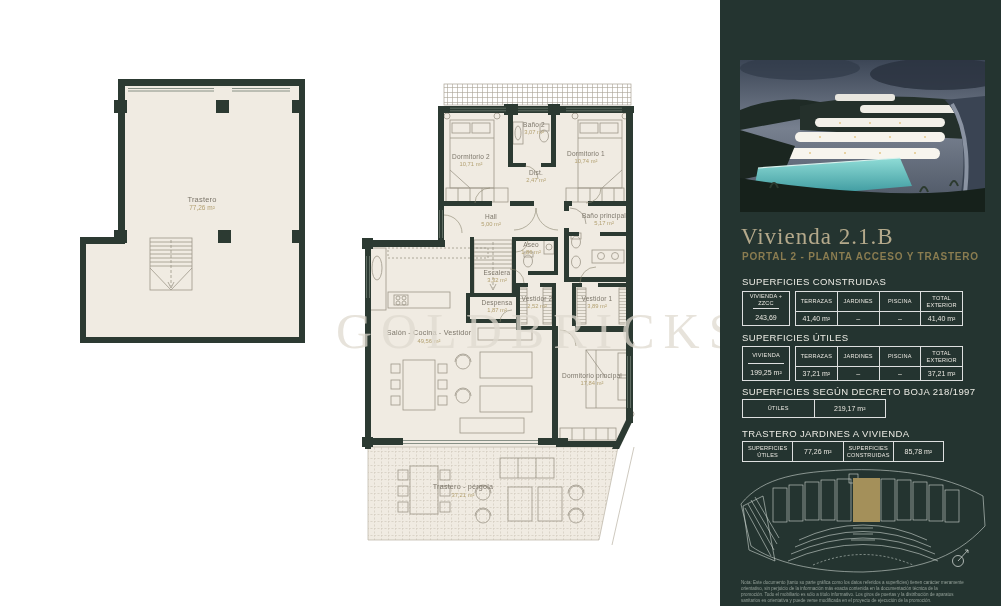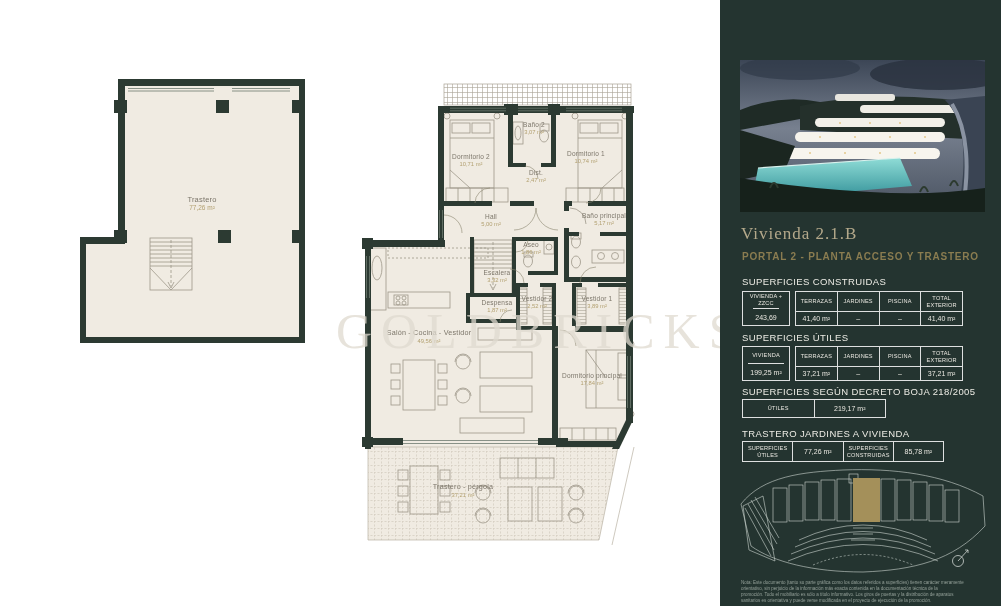--- a/index.html
+++ b/index.html
@@ -16,21 +16,21 @@
   .tlabel .rarea{font-size:6.5px;color:#b3a172;}
 
   
   .watermark{position:absolute;left:336px;top:302px;font-family:"Liberation Serif",serif;
     font-size:50px;letter-spacing:9px;color:rgba(223,218,207,0.75);white-space:nowrap;}
 
   
   .panel{position:absolute;left:720px;top:0;width:281px;height:606px;background:#243430;color:#e9e7e0;}
   .panel .photo{position:absolute;left:20px;top:60px;width:245px;height:152px;overflow:hidden;}
   .panel .title{position:absolute;left:21px;top:224px;font-family:"Liberation Serif",serif;
-    font-size:17px;letter-spacing:1px;color:#b4a98b;}
+    font-size:23px;letter-spacing:1px;color:#b4a98b;}
   .panel .subtitle{position:absolute;left:22px;top:251px;font-family:Liberation Sans, sans-serif;
     font-weight:bold;font-size:10px;letter-spacing:.8px;color:#8a7c50;}
   .sechead{position:absolute;left:22px;font-size:9.5px;letter-spacing:.4px;color:#ecebe4;}
   .tblrow{position:absolute;left:22px;display:flex;}
   .cellbox{border:1px solid rgba(255,255,255,.85);display:flex;align-items:center;justify-content:center;
     text-align:center;box-sizing:border-box;}
   .hcell{font-size:5.6px;line-height:1.25;letter-spacing:.2px;padding:1px 2px;}
   .vcell{font-size:7px;padding:1px 2px;}
   .grid4{display:flex;flex-direction:column;border:1px solid rgba(255,255,255,.85);box-sizing:border-box;}
   .grid4 .r{display:flex;flex:1;}
@@ -476,21 +476,21 @@
       </div>
       <div class="r">
         <div class="c vcell">37,21 m²</div>
         <div class="c vcell">–</div>
         <div class="c vcell">–</div>
         <div class="c vcell">37,21 m²</div>
       </div>
     </div>
   </div>
 
-  <div class="sechead" style="top:386px">SUPERFICIES SEGÚN DECRETO BOJA 218/2005</div>
+  <div class="sechead" style="top:386px">SUPERFICIES SEGÚN DECRETO BOJA 218/1997</div>
   <div class="tblrow" style="top:399px">
     <div class="grid4" style="width:144px;height:19px">
       <div class="r">
         <div class="c hcell">ÚTILES</div>
         <div class="c vcell">219,17 m²</div>
       </div>
     </div>
   </div>
 
   <div class="sechead" style="top:428px">TRASTERO JARDINES A VIVIENDA</div>

